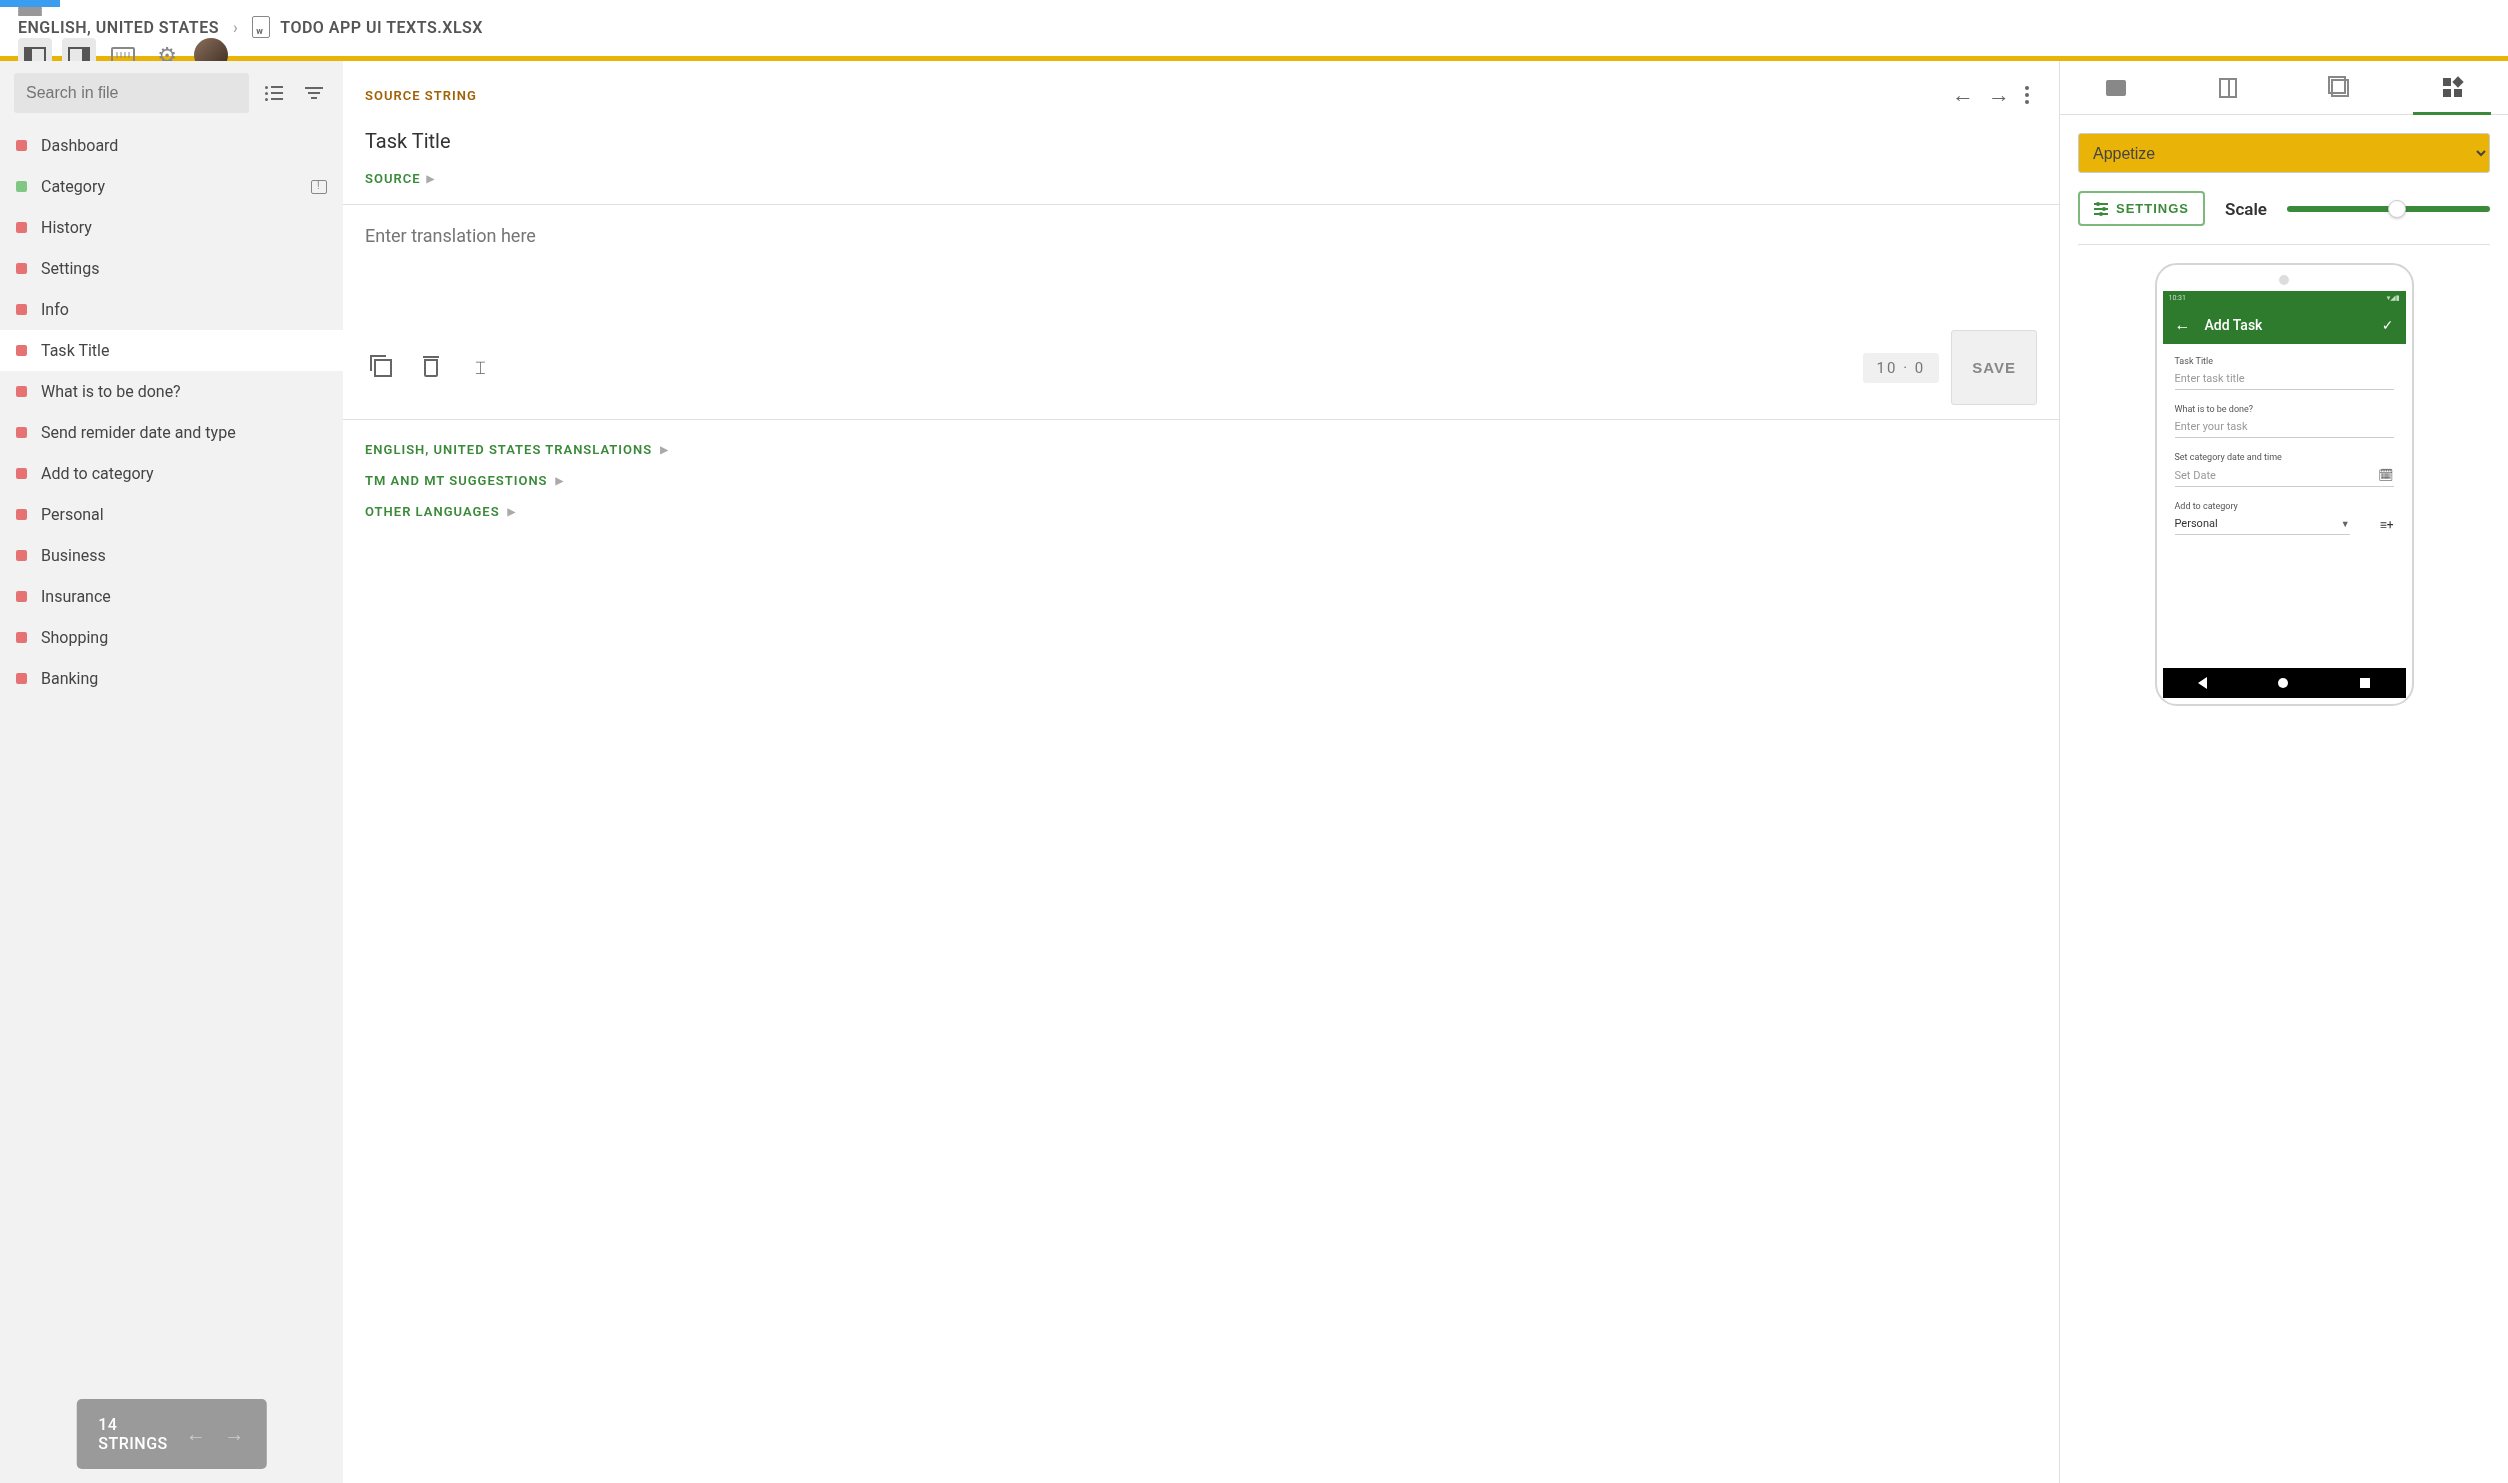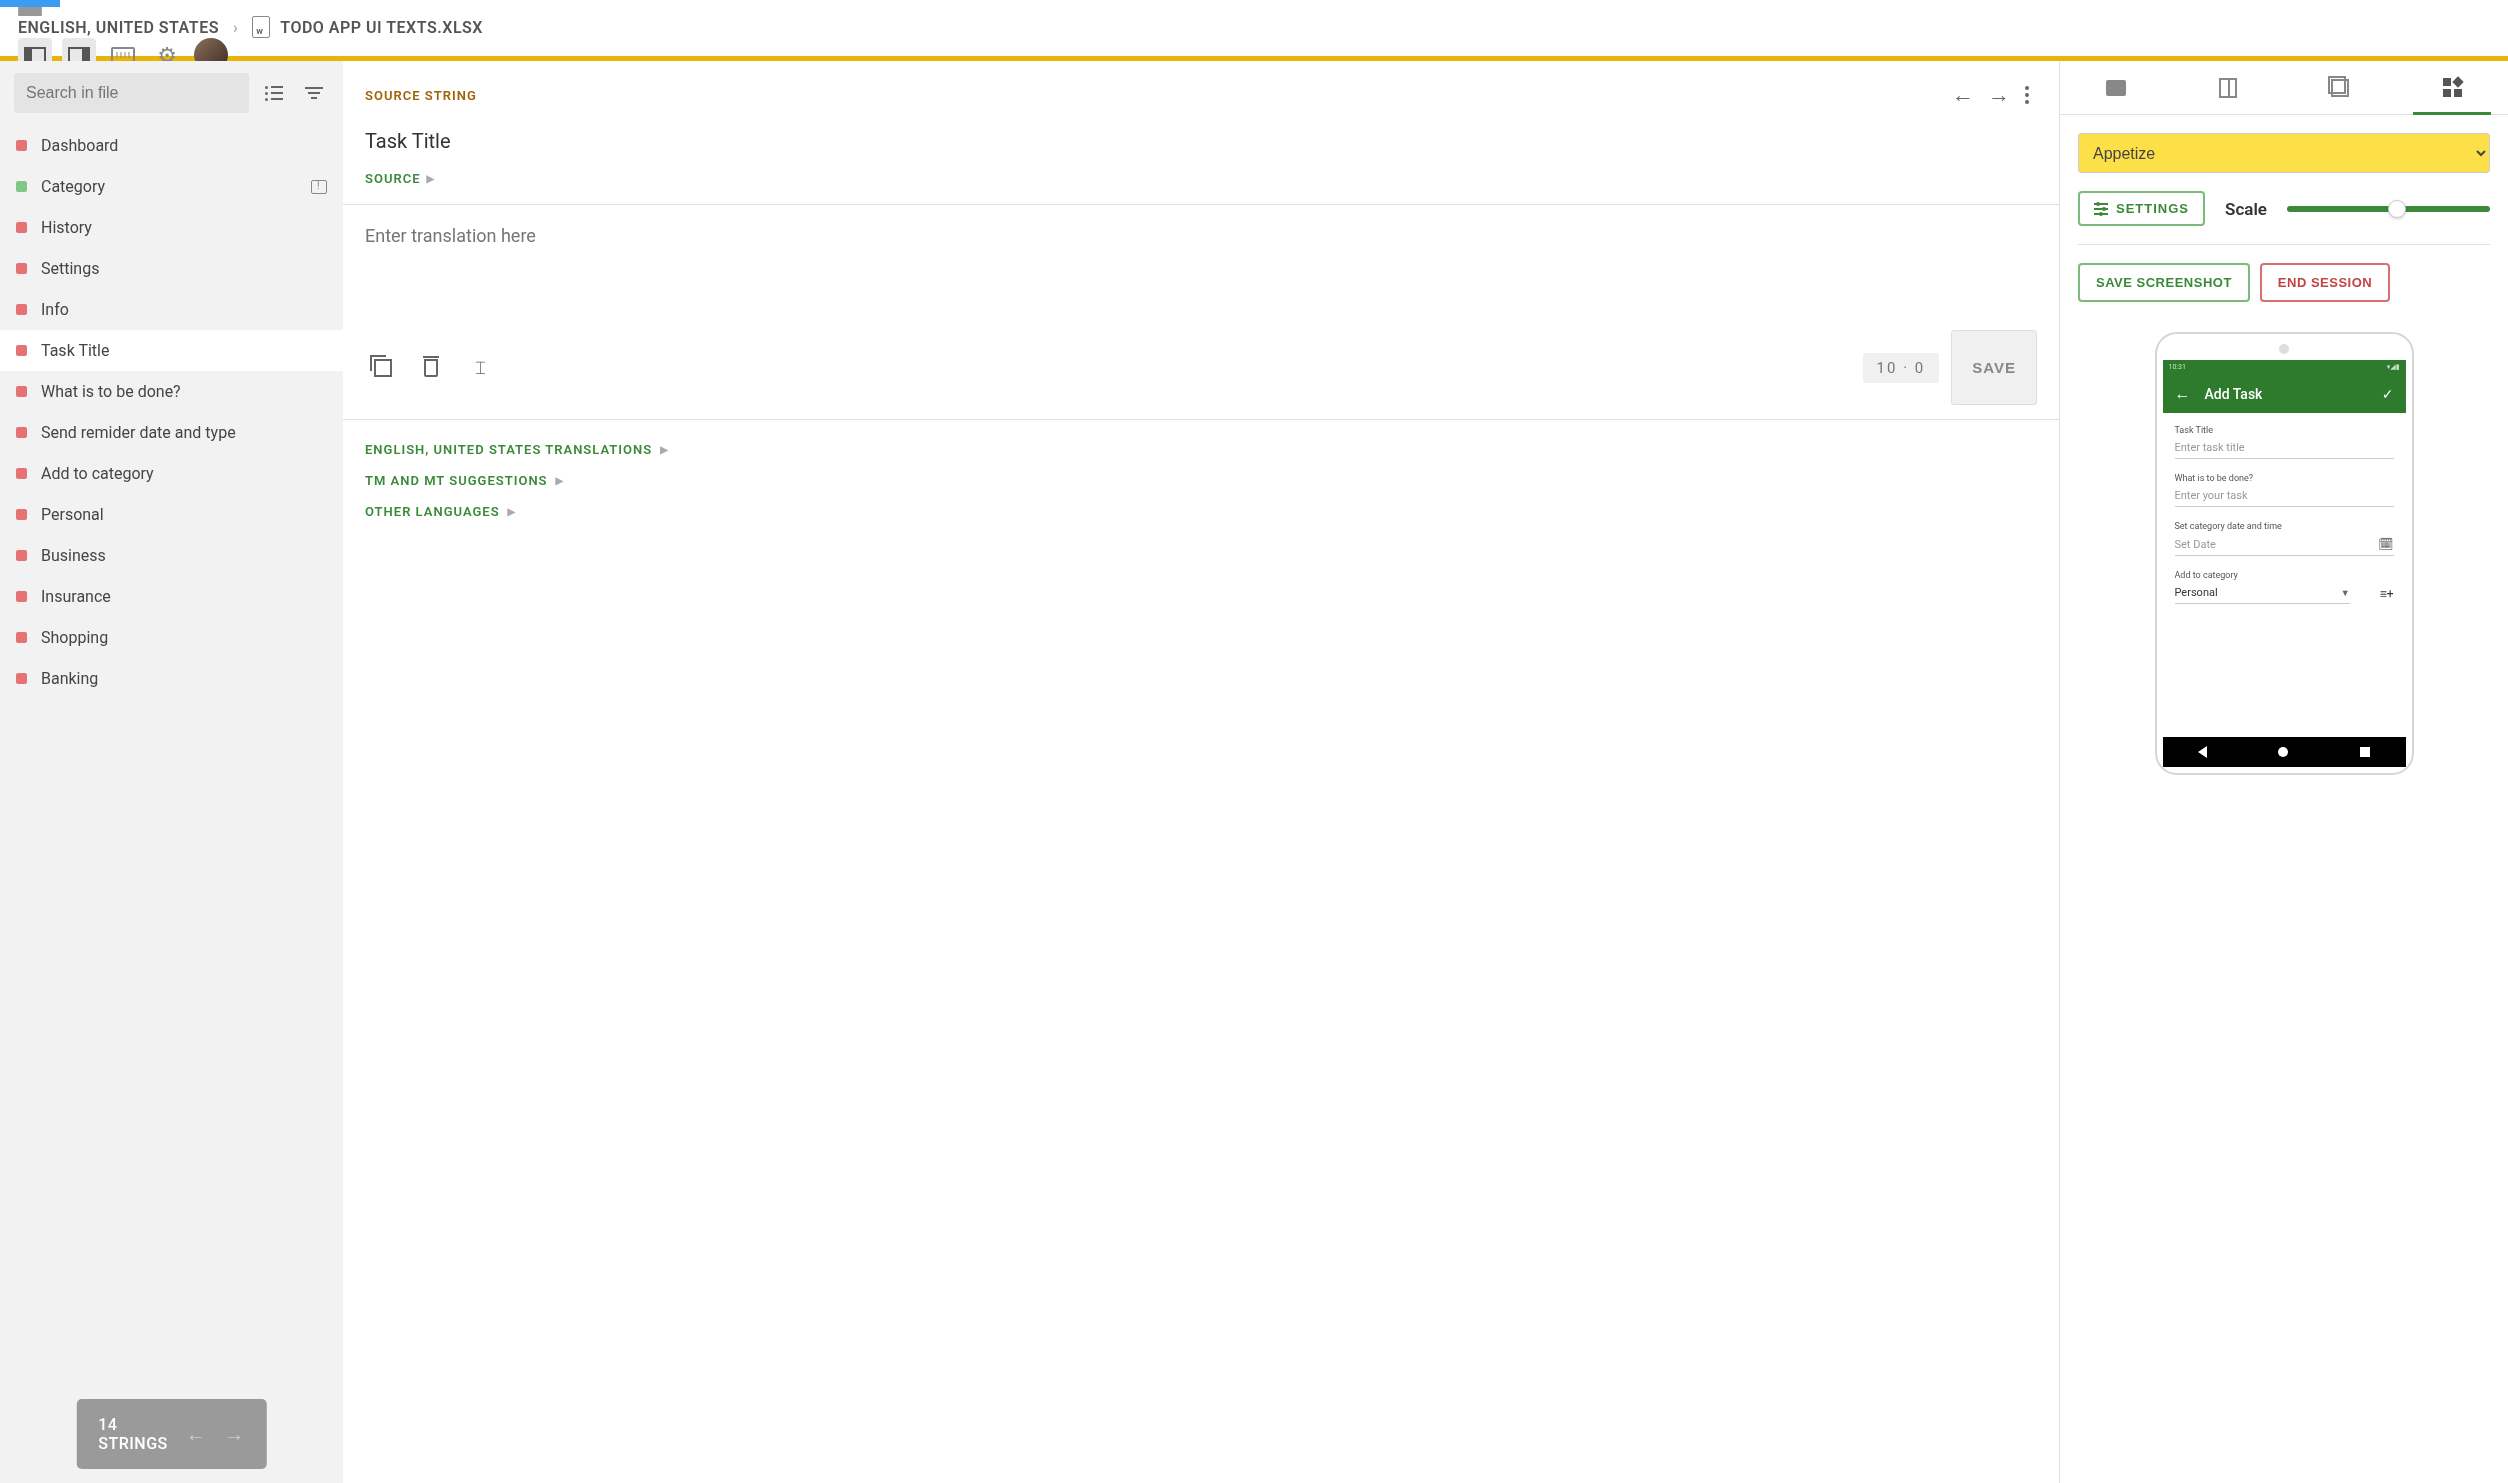--- a/index.html
+++ b/index.html
@@ -81,21 +81,21 @@
 .bubble-icon{width:20px;height:16px;background:#888;border-radius:2px;position:relative;}
 .bubble-icon::after{content:"";position:absolute;bottom:-4px;left:4px;border:4px solid transparent;border-top-color:#888;}
 .book-icon{width:18px;height:20px;border:2px solid #888;position:relative;}
 .book-icon::after{content:"";position:absolute;top:0;bottom:0;left:50%;width:2px;background:#888;}
 .stack-icon{width:18px;height:18px;border:2px solid #888;position:relative;}
 .stack-icon::after{content:"";position:absolute;left:-5px;top:-5px;width:14px;height:14px;border:2px solid #888;}
 .widgets-icon{display:grid;grid-template-columns:8px 8px;gap:3px;}
 .widgets-icon div{width:8px;height:8px;background:#555;}
 .widgets-icon div:nth-child(2){transform:rotate(45deg);background:#555;}
 .panel-body { padding: 18px; flex: 1; overflow-y: auto; }
-.select-box { width: 100%; height: 40px; border: 1px solid #ccc; border-radius: 3px; padding: 0 10px; font-size: 16px; background: #fde047; color: #444; }
+.select-box { width: 100%; height: 40px; border: 1px solid #ccc; border-radius: 3px; padding: 0 10px; font-size: 16px; background: #eab308; color: #444; }
 .settings-row { display: flex; align-items: center; gap: 20px; margin: 18px 0; }
 .settings-btn { border: 2px solid #7cb97c; background: #fff; color: #3a8a3a; padding: 8px 14px; border-radius: 4px; font-size: 13px; font-weight: 600; letter-spacing: 1px; cursor: pointer; display: flex; align-items: center; gap: 8px; }
 .sliders-icon{display:flex;flex-direction:column;gap:3px;}
 .sliders-icon div{width:14px;height:2px;background:#3a8a3a;position:relative;}
 .sliders-icon div::after{content:"";position:absolute;width:4px;height:4px;background:#3a8a3a;border-radius:50%;top:-1px;}
 .sliders-icon div:nth-child(1)::after{left:2px;}
 .sliders-icon div:nth-child(2)::after{right:2px;}
 .sliders-icon div:nth-child(3)::after{left:5px;}
 .scale-label { font-size: 17px; font-weight: 600; color: #333; }
 .scale-slider { flex: 1; height: 6px; background: #3a8a3a; border-radius: 3px; position: relative; }
@@ -340,24 +340,20 @@
               <div></div>
             </span>
           <span>SETTINGS</span>
         </button>
         <span class="scale-label">Scale</span>
         <div class="scale-slider">
             <div class="thumb"></div>
           </div>
       </div>
       <div class="panel-hr"></div>
-      <div class="action-row">
-        <button class="action-btn green">SAVE SCREENSHOT</button>
-        <button class="action-btn red">END SESSION</button>
-      </div>
       <div class="phone-frame">
         <div class="phone-notch"></div>
         <div class="phone-screen">
           <div class="phone-statusbar">
               <span>10:31</span>
               <span>▾◢▮</span>
             </div>
           <div class="phone-appbar">
             <span class="back">←</span>
             <span>Add Task</span>

